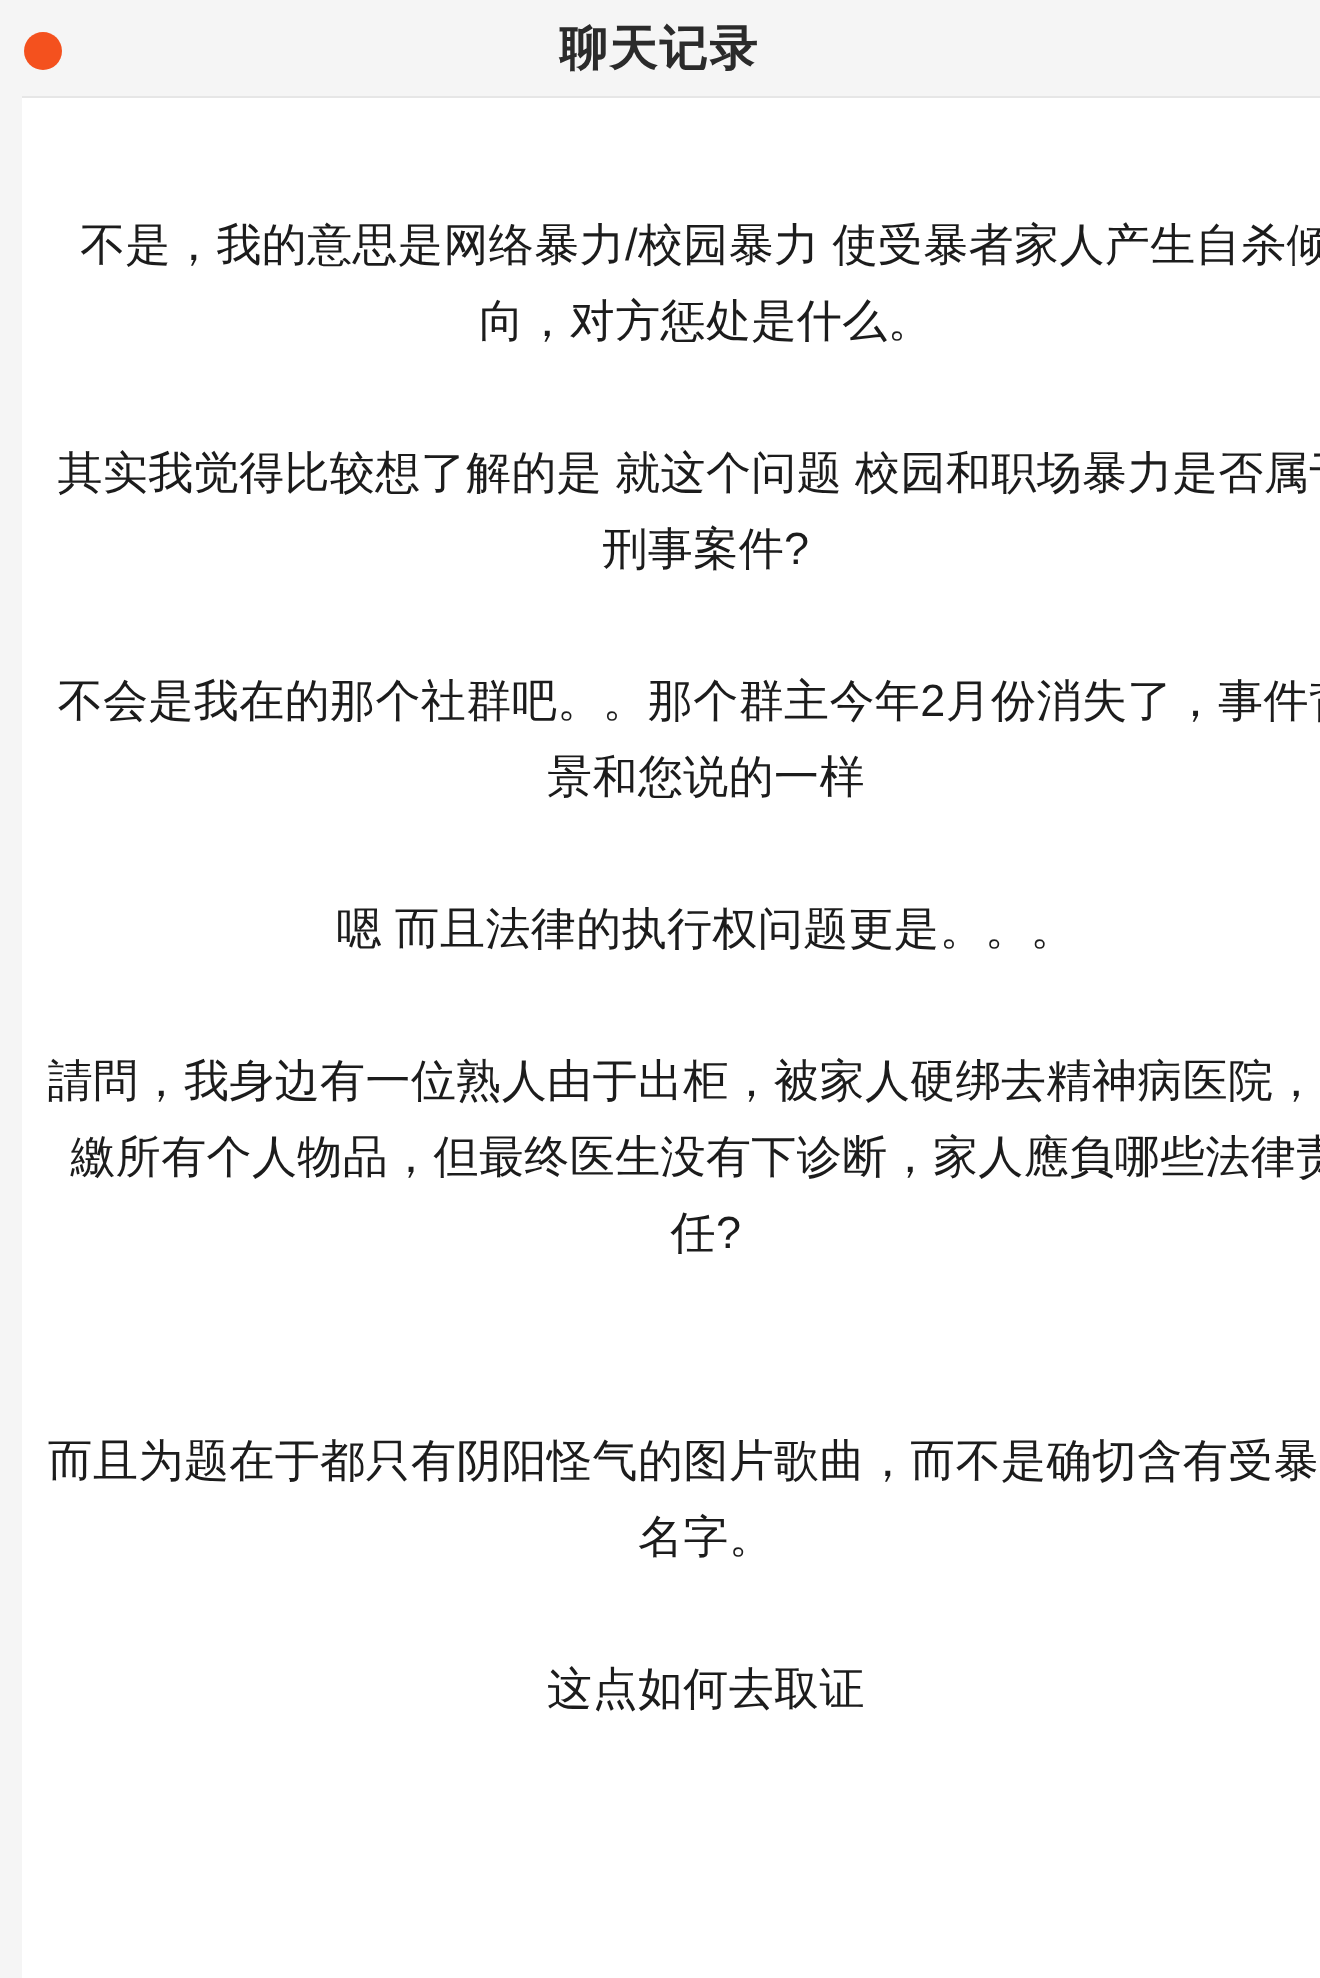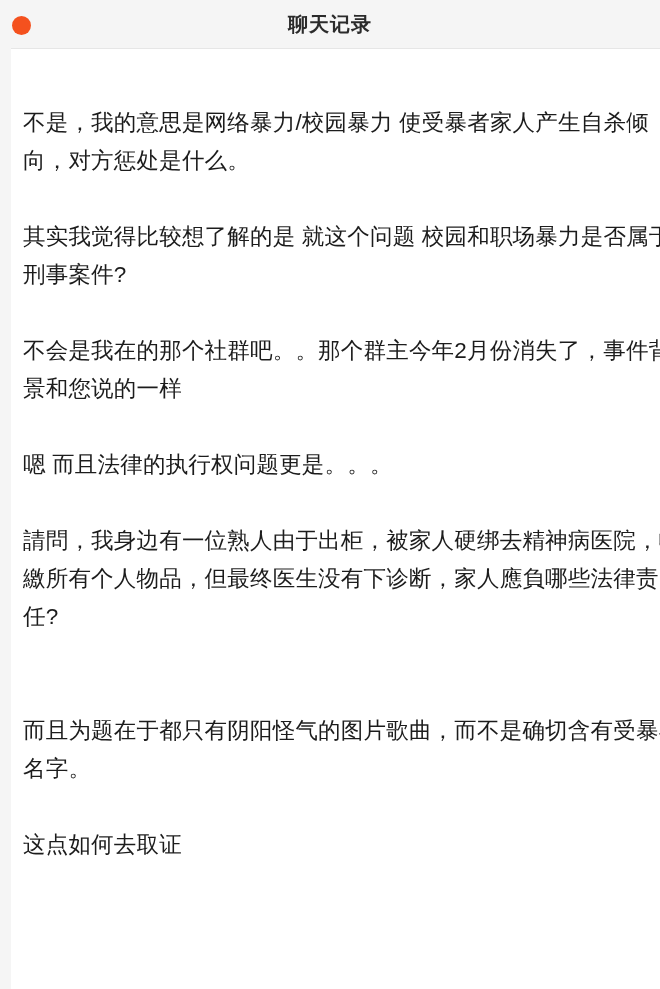--- a/index.html
+++ b/index.html
@@ -33,21 +33,21 @@
   .close-dot {
     position: absolute;
     left: 12px;
     top: 16px;
     width: 19px;
     height: 19px;
     border-radius: 50%;
     background: #f4511e;
   }
   .title-text {
-    font-size: 20px;
+    font-size: 24px;
     font-weight: bold;
     color: #2b2b2b;
     letter-spacing: 1px;
   }
   .side-rail {
     position: absolute;
     left: 0;
     top: 48px;
     width: 11px;
     height: 941px;
@@ -55,20 +55,21 @@
   }
   .content {
     position: absolute;
     left: 11px;
     top: 48px;
     right: 0;
     bottom: 0;
     padding: 56px 0 0 12px;
     box-sizing: border-box;
     overflow: hidden;
+    text-align: center;
   }
   .msg {
     font-size: 22.5px;
     line-height: 38px;
     color: #1c1c1c;
     letter-spacing: 0.2px;
     white-space: pre-wrap;
     word-break: break-all;
     width: 660px;
   }

